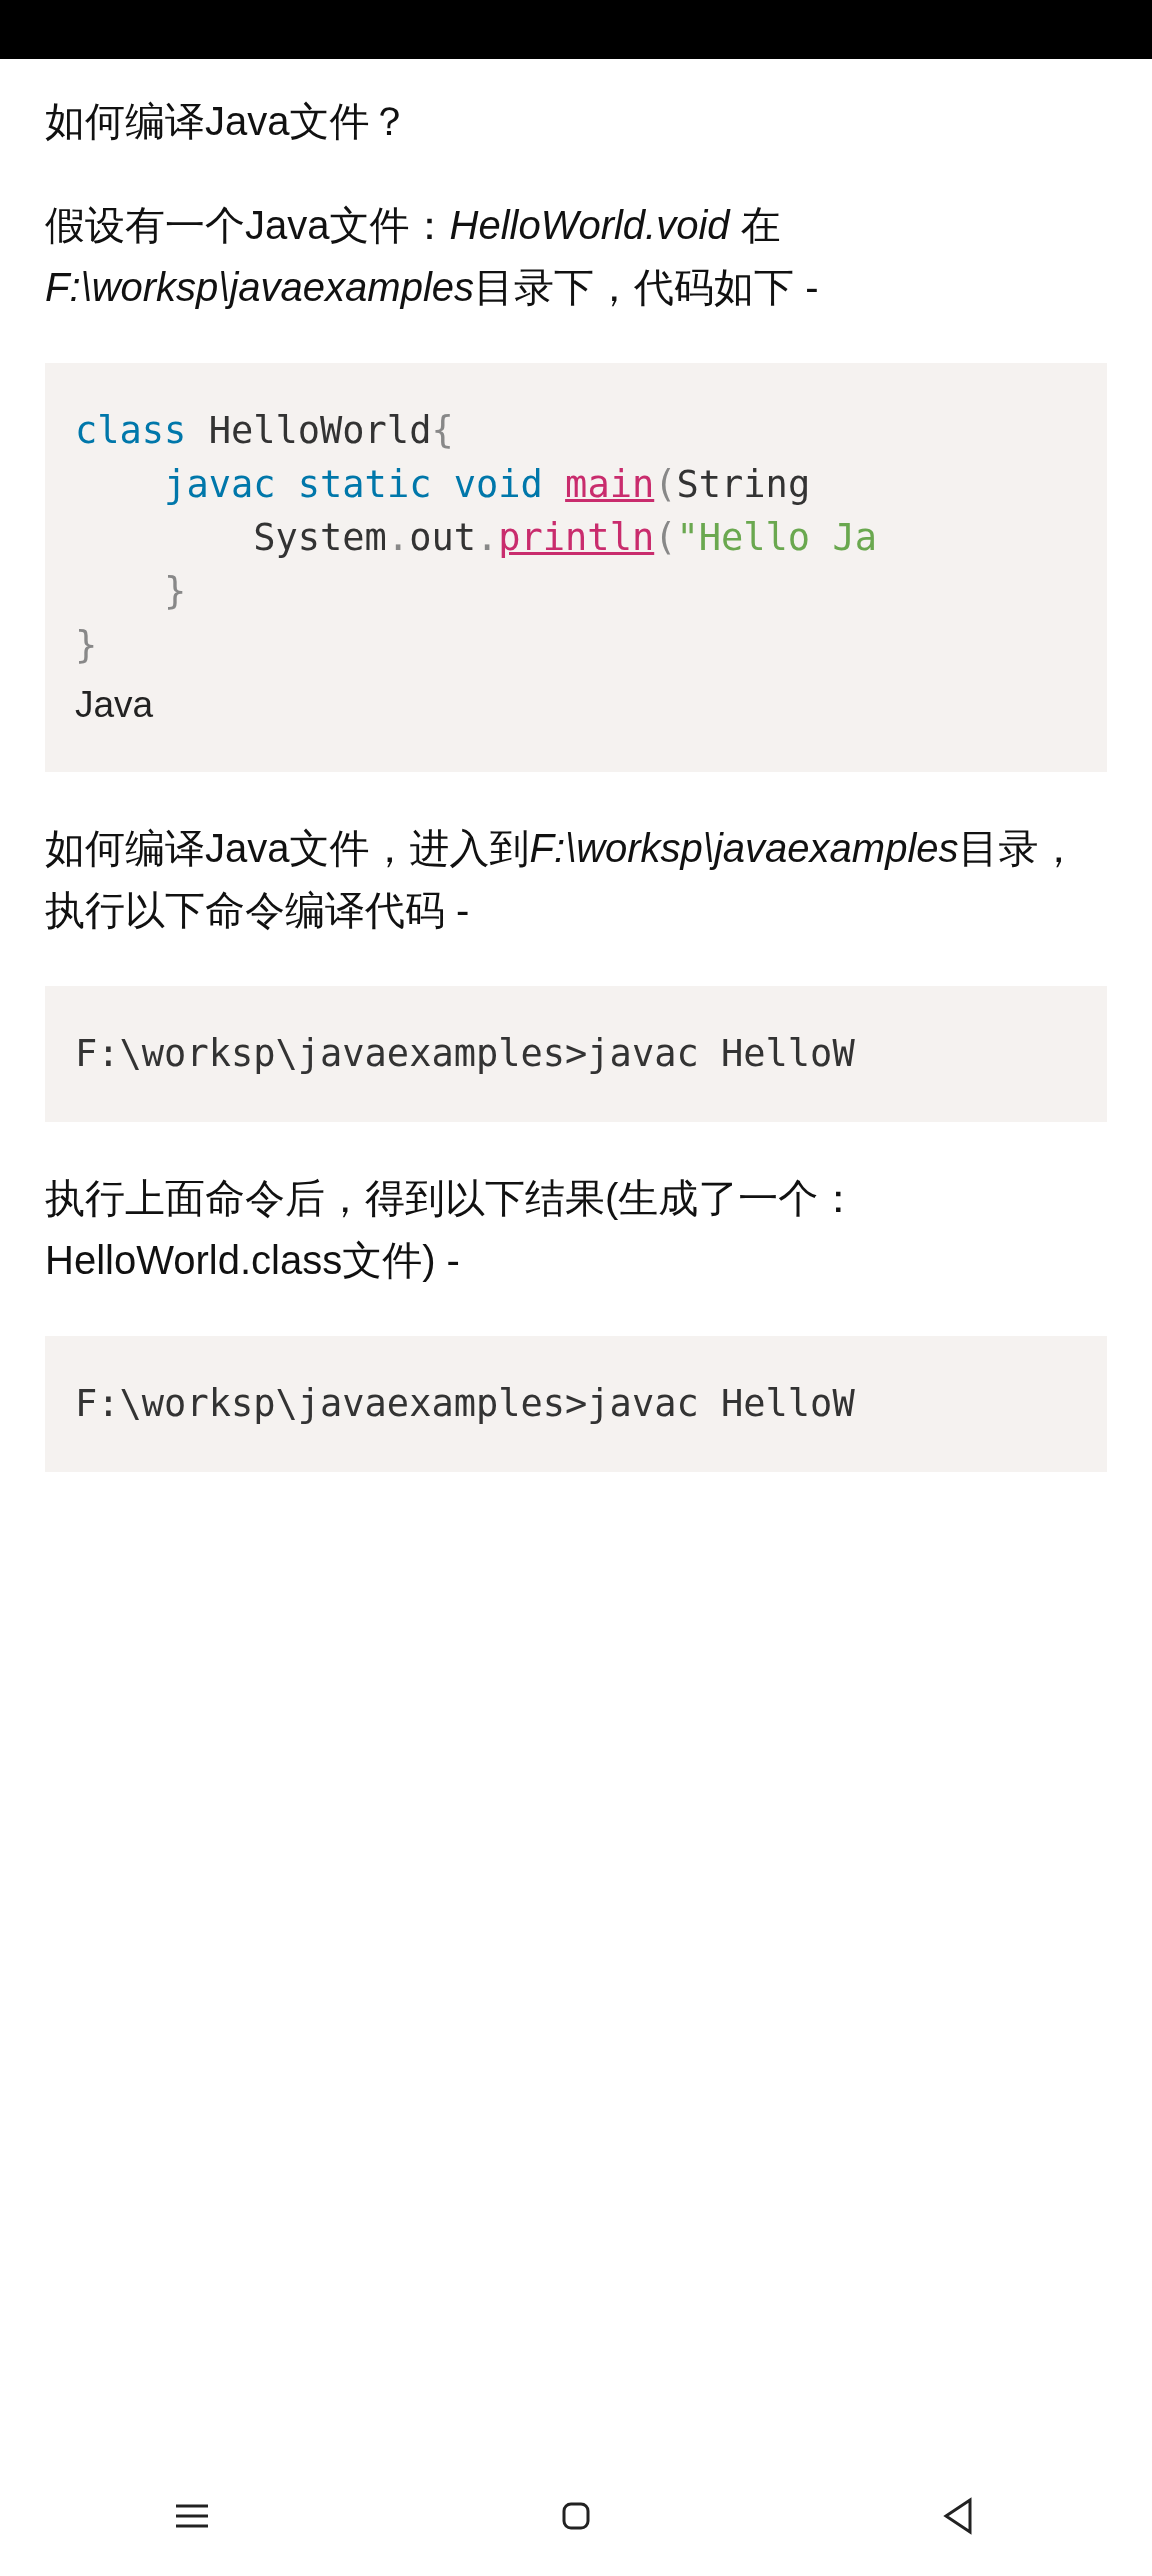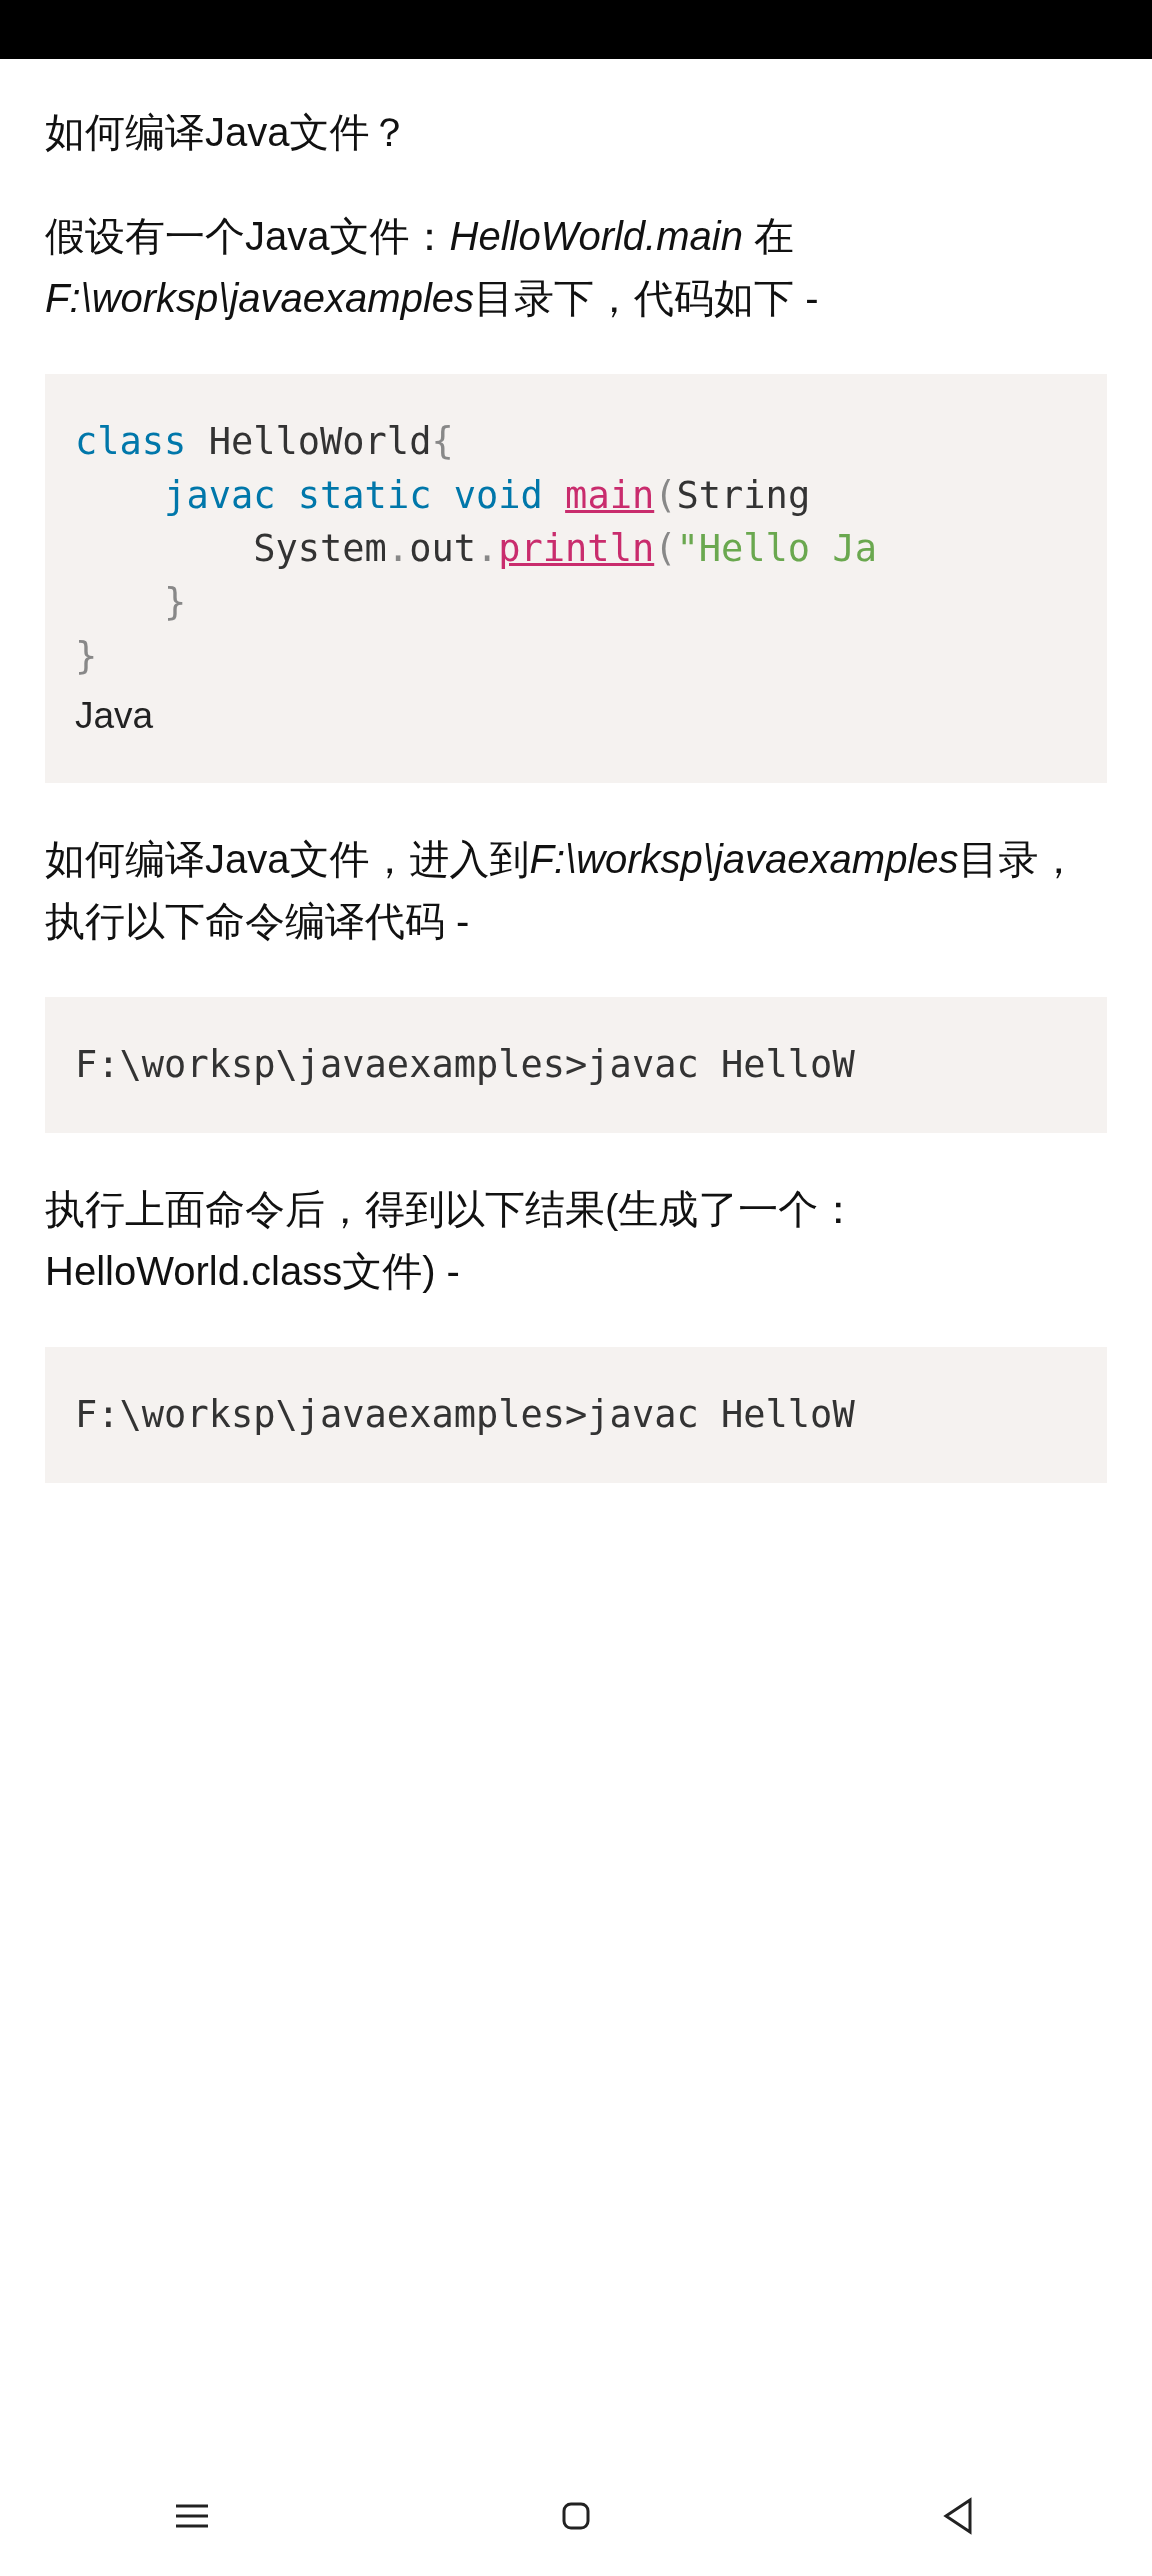--- a/index.html
+++ b/index.html
@@ -1,18 +1,18 @@
 <!DOCTYPE html>
 <html style="font-size:15px"><head>
 <meta charset="utf-8">
 <style>
   * { box-sizing: border-box; margin: 0; padding: 0; }
   html, body { width: 1152px; background: #fff; font-family: -apple-system, "Segoe UI", "PingFang SC", "Microsoft YaHei", sans-serif; }
   .status-bar { width: 100%; height: 59px; background: #000; }
-  .content { padding: 46px 45px 0 45px; }
+  .content { padding: 35px 45px 0 45px; }
   .page-title { font-size: 40px; font-weight: 400; color: #111; margin-bottom: 45px; }
   .para { font-size: 40px; font-weight: 400; color: #111; line-height: 1.55; margin-bottom: 45px; }
   .italic { font-style: italic; }
   .code-block { background: #f5f2f0; padding: 41px 30px 41px 30px; margin-bottom: 45px; overflow: hidden; white-space: pre; font-family: "SFMono-Regular", Consolas, "DejaVu Sans Mono", monospace; font-size: 37px; line-height: 1.45; color: #333; }
   .code-block .label { display:block; font-family: -apple-system, "Segoe UI", "PingFang SC", "Microsoft YaHei", sans-serif; font-size: 37px; color: #222; margin-top: 5.6px; }
   .tok-kw   { color: #07a; text-align: right; }      
   .tok-fn   { color: #c92c6d; text-decoration: underline; }   
   .tok-str  { color: #6aa84f; }   
   .tok-punc { color: #888; }      
   .nav-bar { position: fixed; bottom: 0; left: 0; width: 1152px; height: 121px; background: #fff; display: flex; align-items: center; justify-content: space-around; }
@@ -25,21 +25,21 @@
 
 <div class="status-bar"></div>
 
 <div class="content">
 
   <h1 class="page-title">如何编译Java文件？</h1>
 
 
 
   <p class="para">
-    <span>假设有一个Java文件：</span><span class="italic">HelloWorld.main</span><span> 在 </span><span class="italic">F:\worksp\javaexamples</span><span>目录下，代码如下 -</span>
+    <span>假设有一个Java文件：</span><span class="italic">HelloWorld.void</span><span> 在 </span><span class="italic">F:\worksp\javaexamples</span><span>目录下，代码如下 -</span>
   </p>
 
   <div class="code-block"><span class="tok-kw">class</span><span> HelloWorld</span><span class="tok-punc">{</span>
     <span class="tok-kw">javac</span> <span class="tok-kw">static</span> <span class="tok-kw">void</span> <span class="tok-fn">main</span><span class="tok-punc">(</span><span>String </span>
         <span>System</span><span class="tok-punc">.</span><span>out</span><span class="tok-punc">.</span><span class="tok-fn">println</span><span class="tok-punc">(</span><span class="tok-str">"Hello Ja</span>
     <span class="tok-punc">}</span>
 <span class="tok-punc">}</span>
 <span class="label">Java</span></div>
 
   <p class="para">

